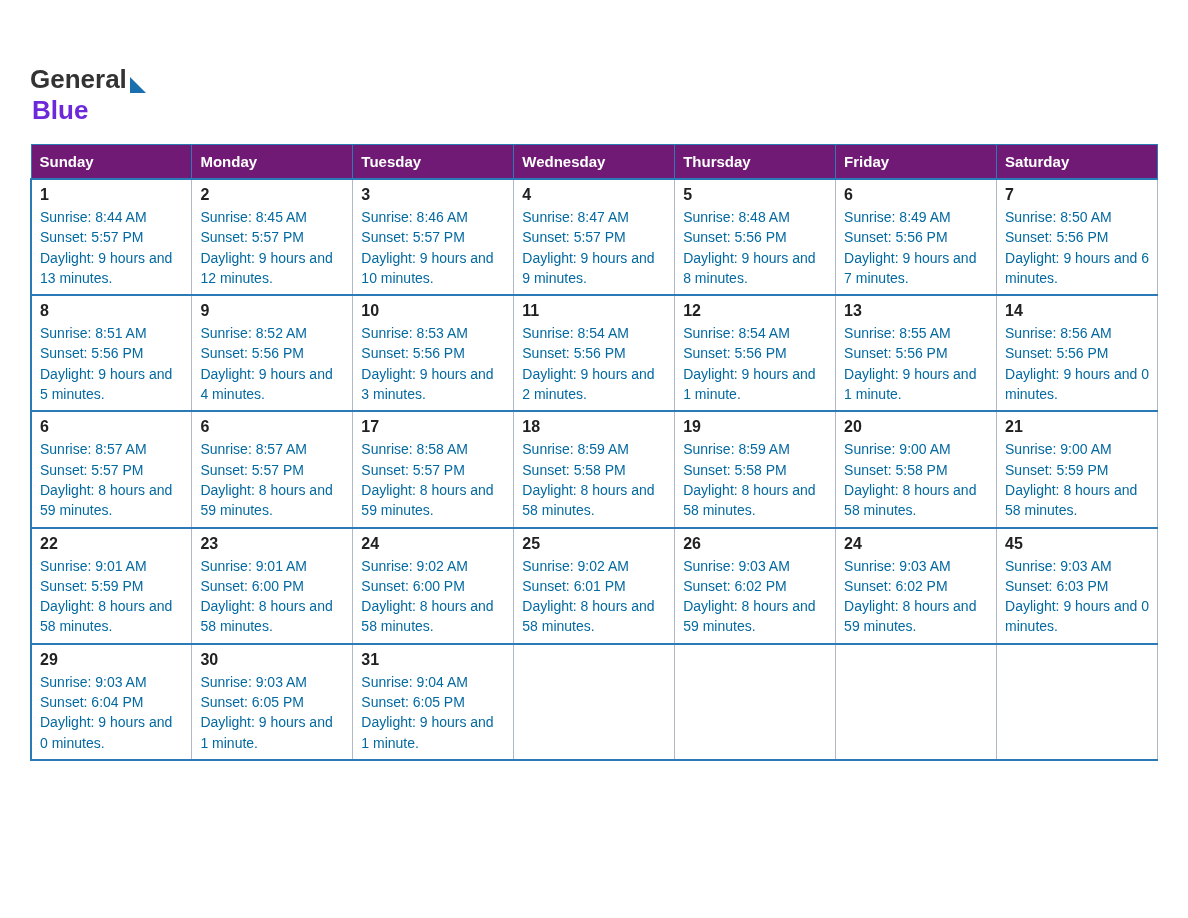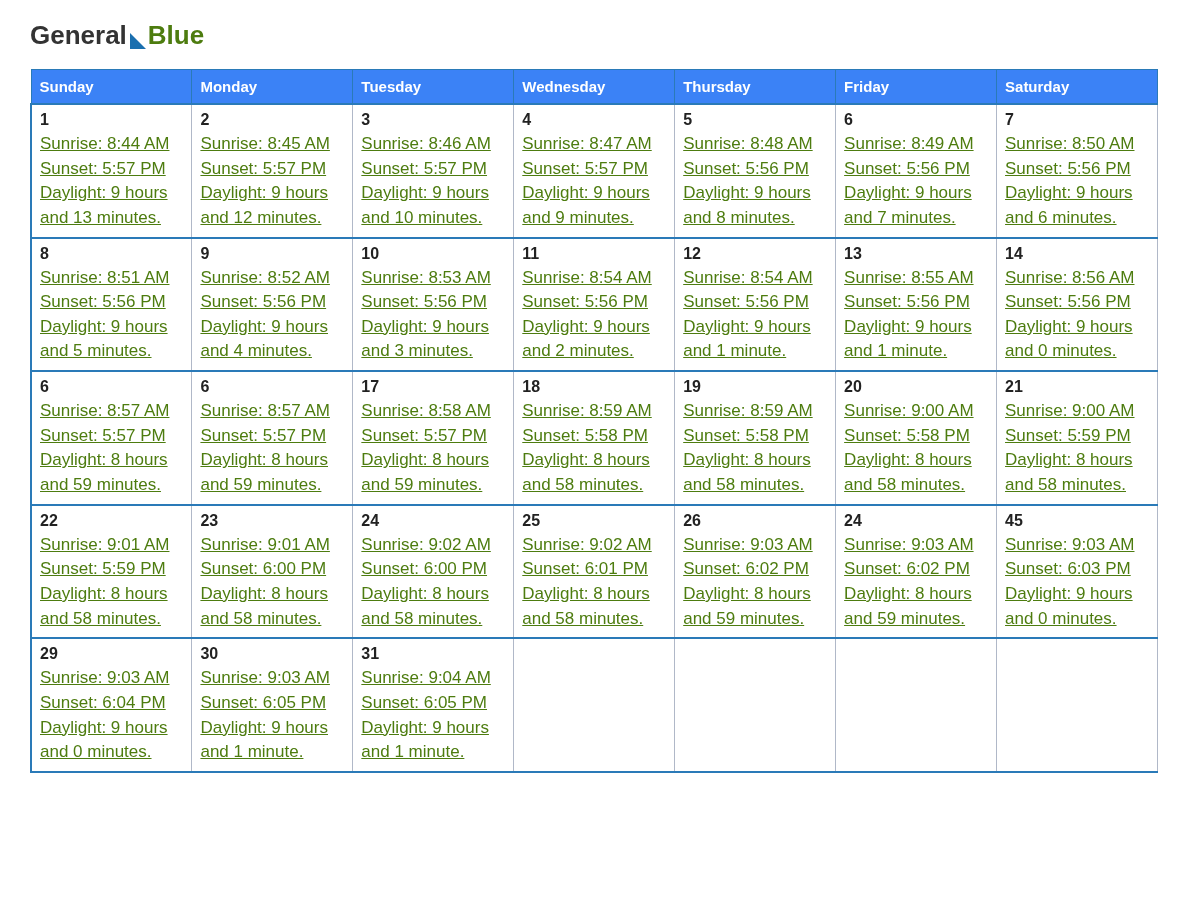--- a/index.html
+++ b/index.html
@@ -18,27 +18,28 @@
     }
     .logo-text-general {
       font-size: 26px;
       font-weight: bold;
       color: #333;
       font-family: Arial, sans-serif;
     }
     .logo-text-blue {
       font-size: 26px;
       font-weight: bold;
-      color: #4d7c0f;
+      color: #6d28d9;
       font-family: Arial, sans-serif;
       margin-left: 0;
     }
     .logo-block {
       display: flex;
-      flex-direction: row;
+      flex-direction: column;
+      margin-top: 44px;
     }
     .logo-row1 {
       display: flex;
       align-items: flex-end;
     }
     .logo-row2 {
       display: flex;
       align-items: center;
       margin-left: 2px;
     }
@@ -67,21 +68,21 @@
       color: #555;
       font-family: Georgia, serif;
       margin-top: 4px;
     }
     table {
       width: 100%;
       border-collapse: collapse;
       table-layout: fixed;
     }
     thead tr th {
-      background-color: #3b82f6;
+      background-color: #701a75;
       color: #fff;
       font-size: 15px;
       font-weight: bold;
       padding: 8px 8px;
       text-align: left;
       border: 1px solid #2a7ab8;
     }
     tbody tr td {
       border: 1px solid #b0b8c8;
       vertical-align: top;
@@ -92,24 +93,23 @@
       height: 110px;
     }
     .day-number {
       font-size: 16px;
       font-weight: bold;
       color: #222;
       display: block;
       margin-bottom: 3px;
     }
     .day-info {
-      font-size: 17px;
-      color: #4d7c0f;
+      font-size: 14px;
+      color: #0369a1;
       line-height: 1.45;
-      text-decoration: underline;
     }
     tbody tr td:first-child {
       border-left: 2px solid #2a7ab8;
     }
     tbody tr:first-child td {
       border-top: 2px solid #2a7ab8;
     }
     tbody tr td:last-child {
       border-right: 1px solid #b0b8c8;
     }

